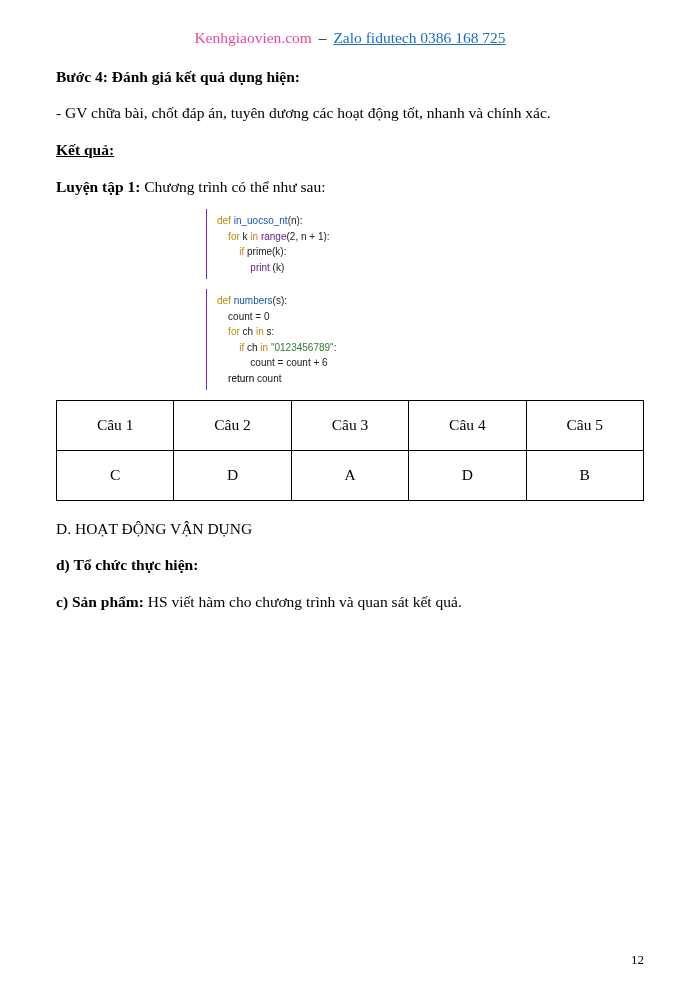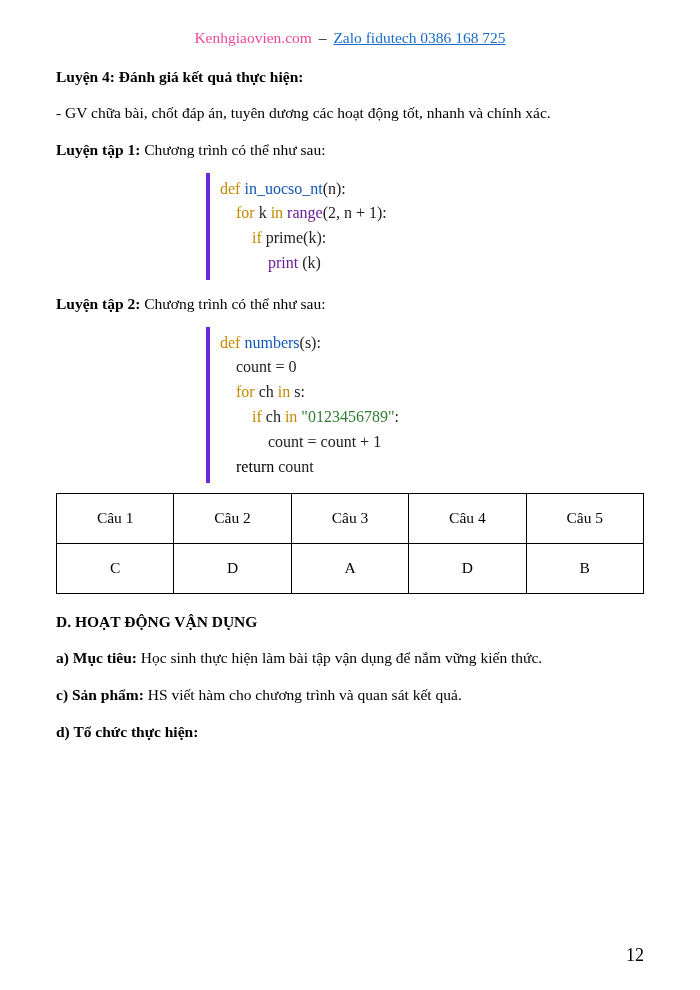--- a/index.html
+++ b/index.html
@@ -27,26 +27,26 @@
   .header .dash { color: #000; margin: 0 3px; }
   .header .zalo {
     color: #1a6cc9;
     text-decoration: underline;
   }
   p { margin: 8px 0; text-align: justify; }
   .bold { font-weight: bold; }
   .ital { }
   .underline { text-decoration: underline; }
   .code-block {
-    font-family: Liberation Serif, serif;
-    font-size: 16px;
+    font-family: Liberation Sans, sans-serif;
+    font-size: 10px;
     line-height: 1.55;
     white-space: pre;
     margin: 6px 0 10px 150px;
-    border-left: 4px solid #6d28d9;
+    border-left: 1px solid #6d28d9;
     padding: 4px 0 4px 10px;
     color: #222;
   }
   .kw-def   { color: #c48a00; }
   .kw-flow  { color: #c48a00; }
   .kw-in    { color: #c48a00; }
   .kw-ret   { color: #000000; }
   .fn-name  { color: #1256b5; }
   .builtin  { color: #6a1b9a; }
   .builtin2 { color: #6a1b9a; }
@@ -60,61 +60,59 @@
   table.answers td, table.answers th {
     border: 1px solid #000;
     text-align: center;
     padding: 10px 4px;
     font-weight: normal;
   }
   .pagenum {
     position: absolute;
     bottom: 18px;
     right: 56px;
-    font-size: 18px;
+    font-size: 13px;
   }
-  .section-head { font-weight: bold; margin-top: 10px; }
+  .section-head { font-weight: normal; margin-top: 10px; }
   .run { display: inline; }
 </style>
 </head>
 <body>
 
 <div class="page">
 
   <div class="header">
     <span class="site">Kenhgiaovien.com</span>
     <span class="dash">–</span>
     <a class="zalo">Zalo fidutech 0386 168 725</a>
   </div>
 
 
-  <p class="bold">Luyện 4: Đánh giá kết quả thực hiện:</p>
+  <p class="bold">Bước 4: Đánh giá kết quả dụng hiện:</p>
 
   <p>- GV chữa bài, chốt đáp án, tuyên dương các hoạt động tốt, nhanh và chính xác.</p>
 
+  <p><span class="bold underline">Kết quả:</span></p>
 
   <p>
     <span class="bold ital">Luyện tập 1:</span><span class="run"> Chương trình có thể như sau:</span>
   </p>
 
   <div class="code-block"><span class="kw-def">def </span><span class="fn-name">in_uocso_nt</span><span>(n):</span>
 <span class="kw-flow">    for </span><span>k </span><span class="kw-in">in </span><span class="builtin">range</span><span>(2, n + 1):</span>
 <span class="kw-flow">        if </span><span>prime(k):</span>
 <span class="builtin2">            print </span><span>(k)</span></div>
 
 
-  <p>
-    <span class="bold ital">Luyện tập 2:</span><span class="run"> Chương trình có thể như sau:</span>
-  </p>
 
   <div class="code-block"><span class="kw-def">def </span><span class="fn-name">numbers</span><span>(s):</span>
 <span>    count = 0</span>
 <span class="kw-flow">    for </span><span>ch </span><span class="kw-in">in </span><span>s:</span>
 <span class="kw-flow">        if </span><span>ch </span><span class="kw-in">in </span><span class="string">"0123456789"</span><span>:</span>
-<span>            count = count + 1</span>
+<span>            count = count + 6</span>
 <span class="kw-ret">    return </span><span>count</span></div>
 
 
   <table class="answers">
     <tbody>
         <tr>
       <th>Câu 1</th>
       <th>Câu 2</th>
       <th>Câu 3</th>
       <th>Câu 4</th>
@@ -125,27 +123,24 @@
       <td>D</td>
       <td>A</td>
       <td>D</td>
       <td>B</td>
     </tr>
   </tbody>
     </table>
 
   <p class="bold section-head">D. HOẠT ĐỘNG VẬN DỤNG</p>
 
-  <p>
-    <span class="bold">a) Mục tiêu:</span><span class="run"> Học sinh thực hiện làm bài tập vận dụng để nắm vững kiến thức.</span>
-  </p>
 
 
   <p>
-    <span class="bold">c) Sản phẩm:</span><span class="run"> HS viết hàm cho chương trình và quan sát kết quả.</span>
+    <span class="bold">d) Tổ chức thực hiện:</span>
   </p>
 
   <p>
-    <span class="bold">d) Tổ chức thực hiện:</span>
+    <span class="bold">c) Sản phẩm:</span><span class="run"> HS viết hàm cho chương trình và quan sát kết quả.</span>
   </p>
 
   <div class="pagenum">12</div>
 </div>
 
 </body></html>

